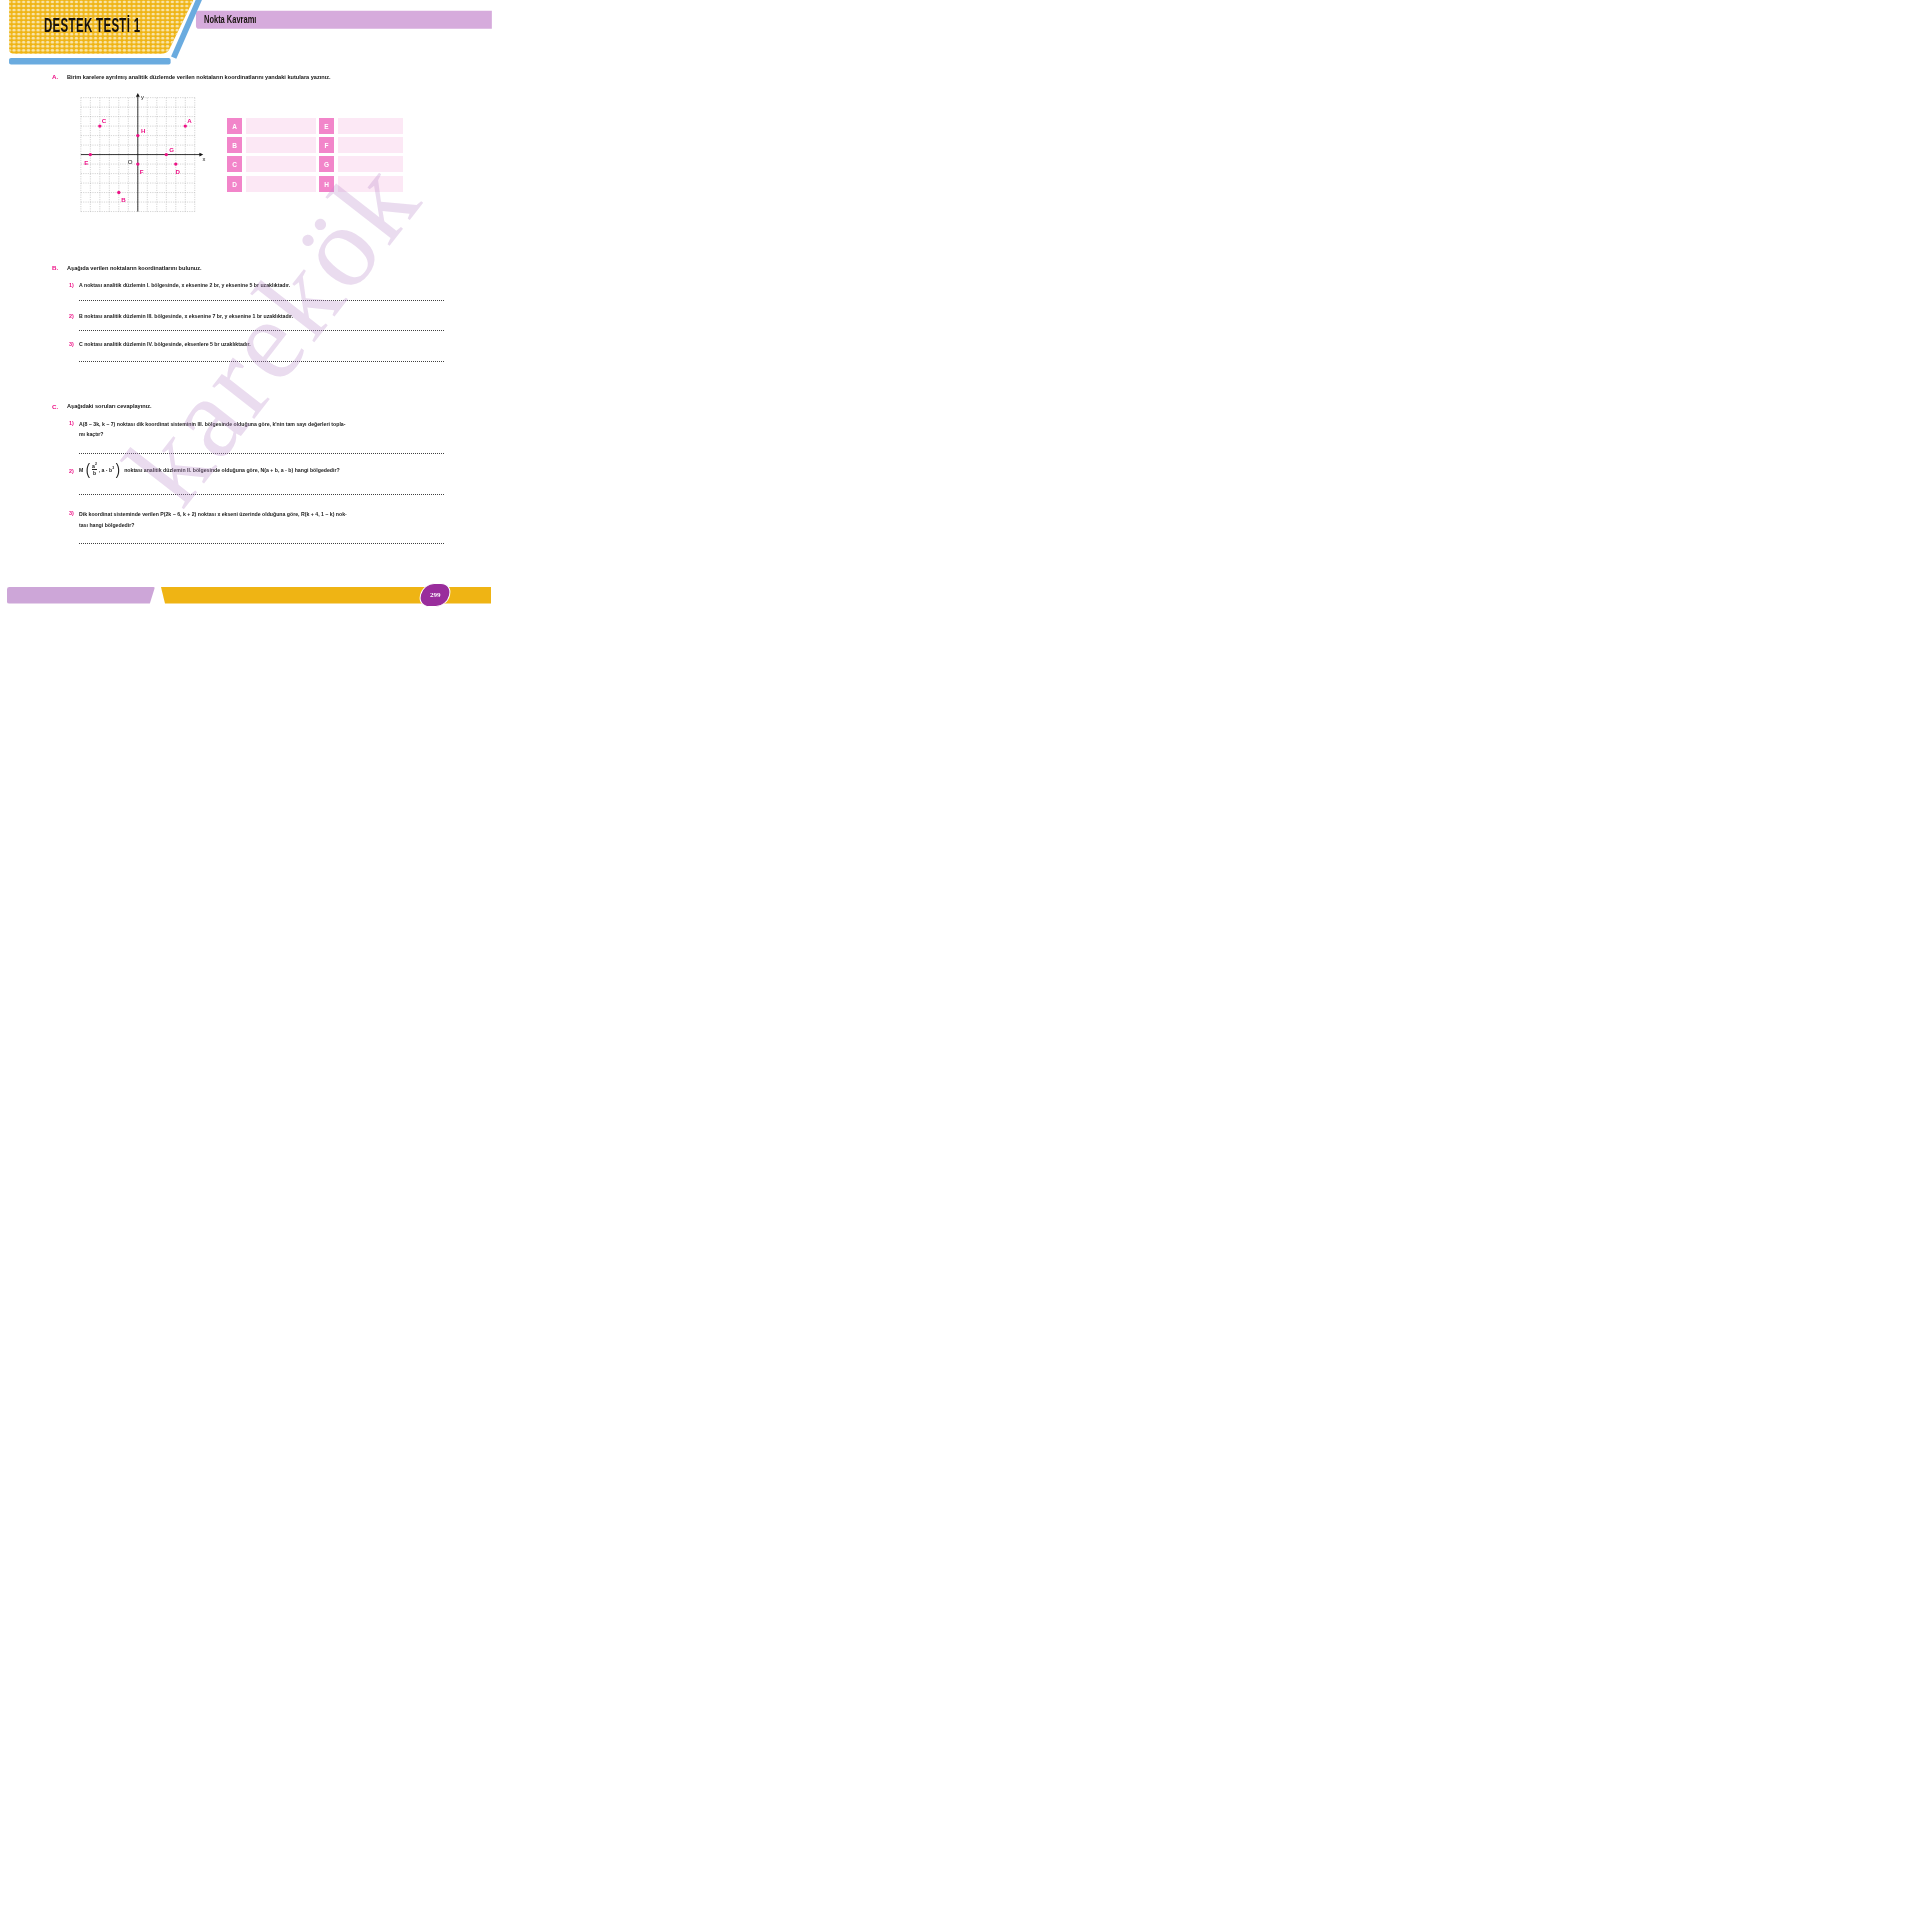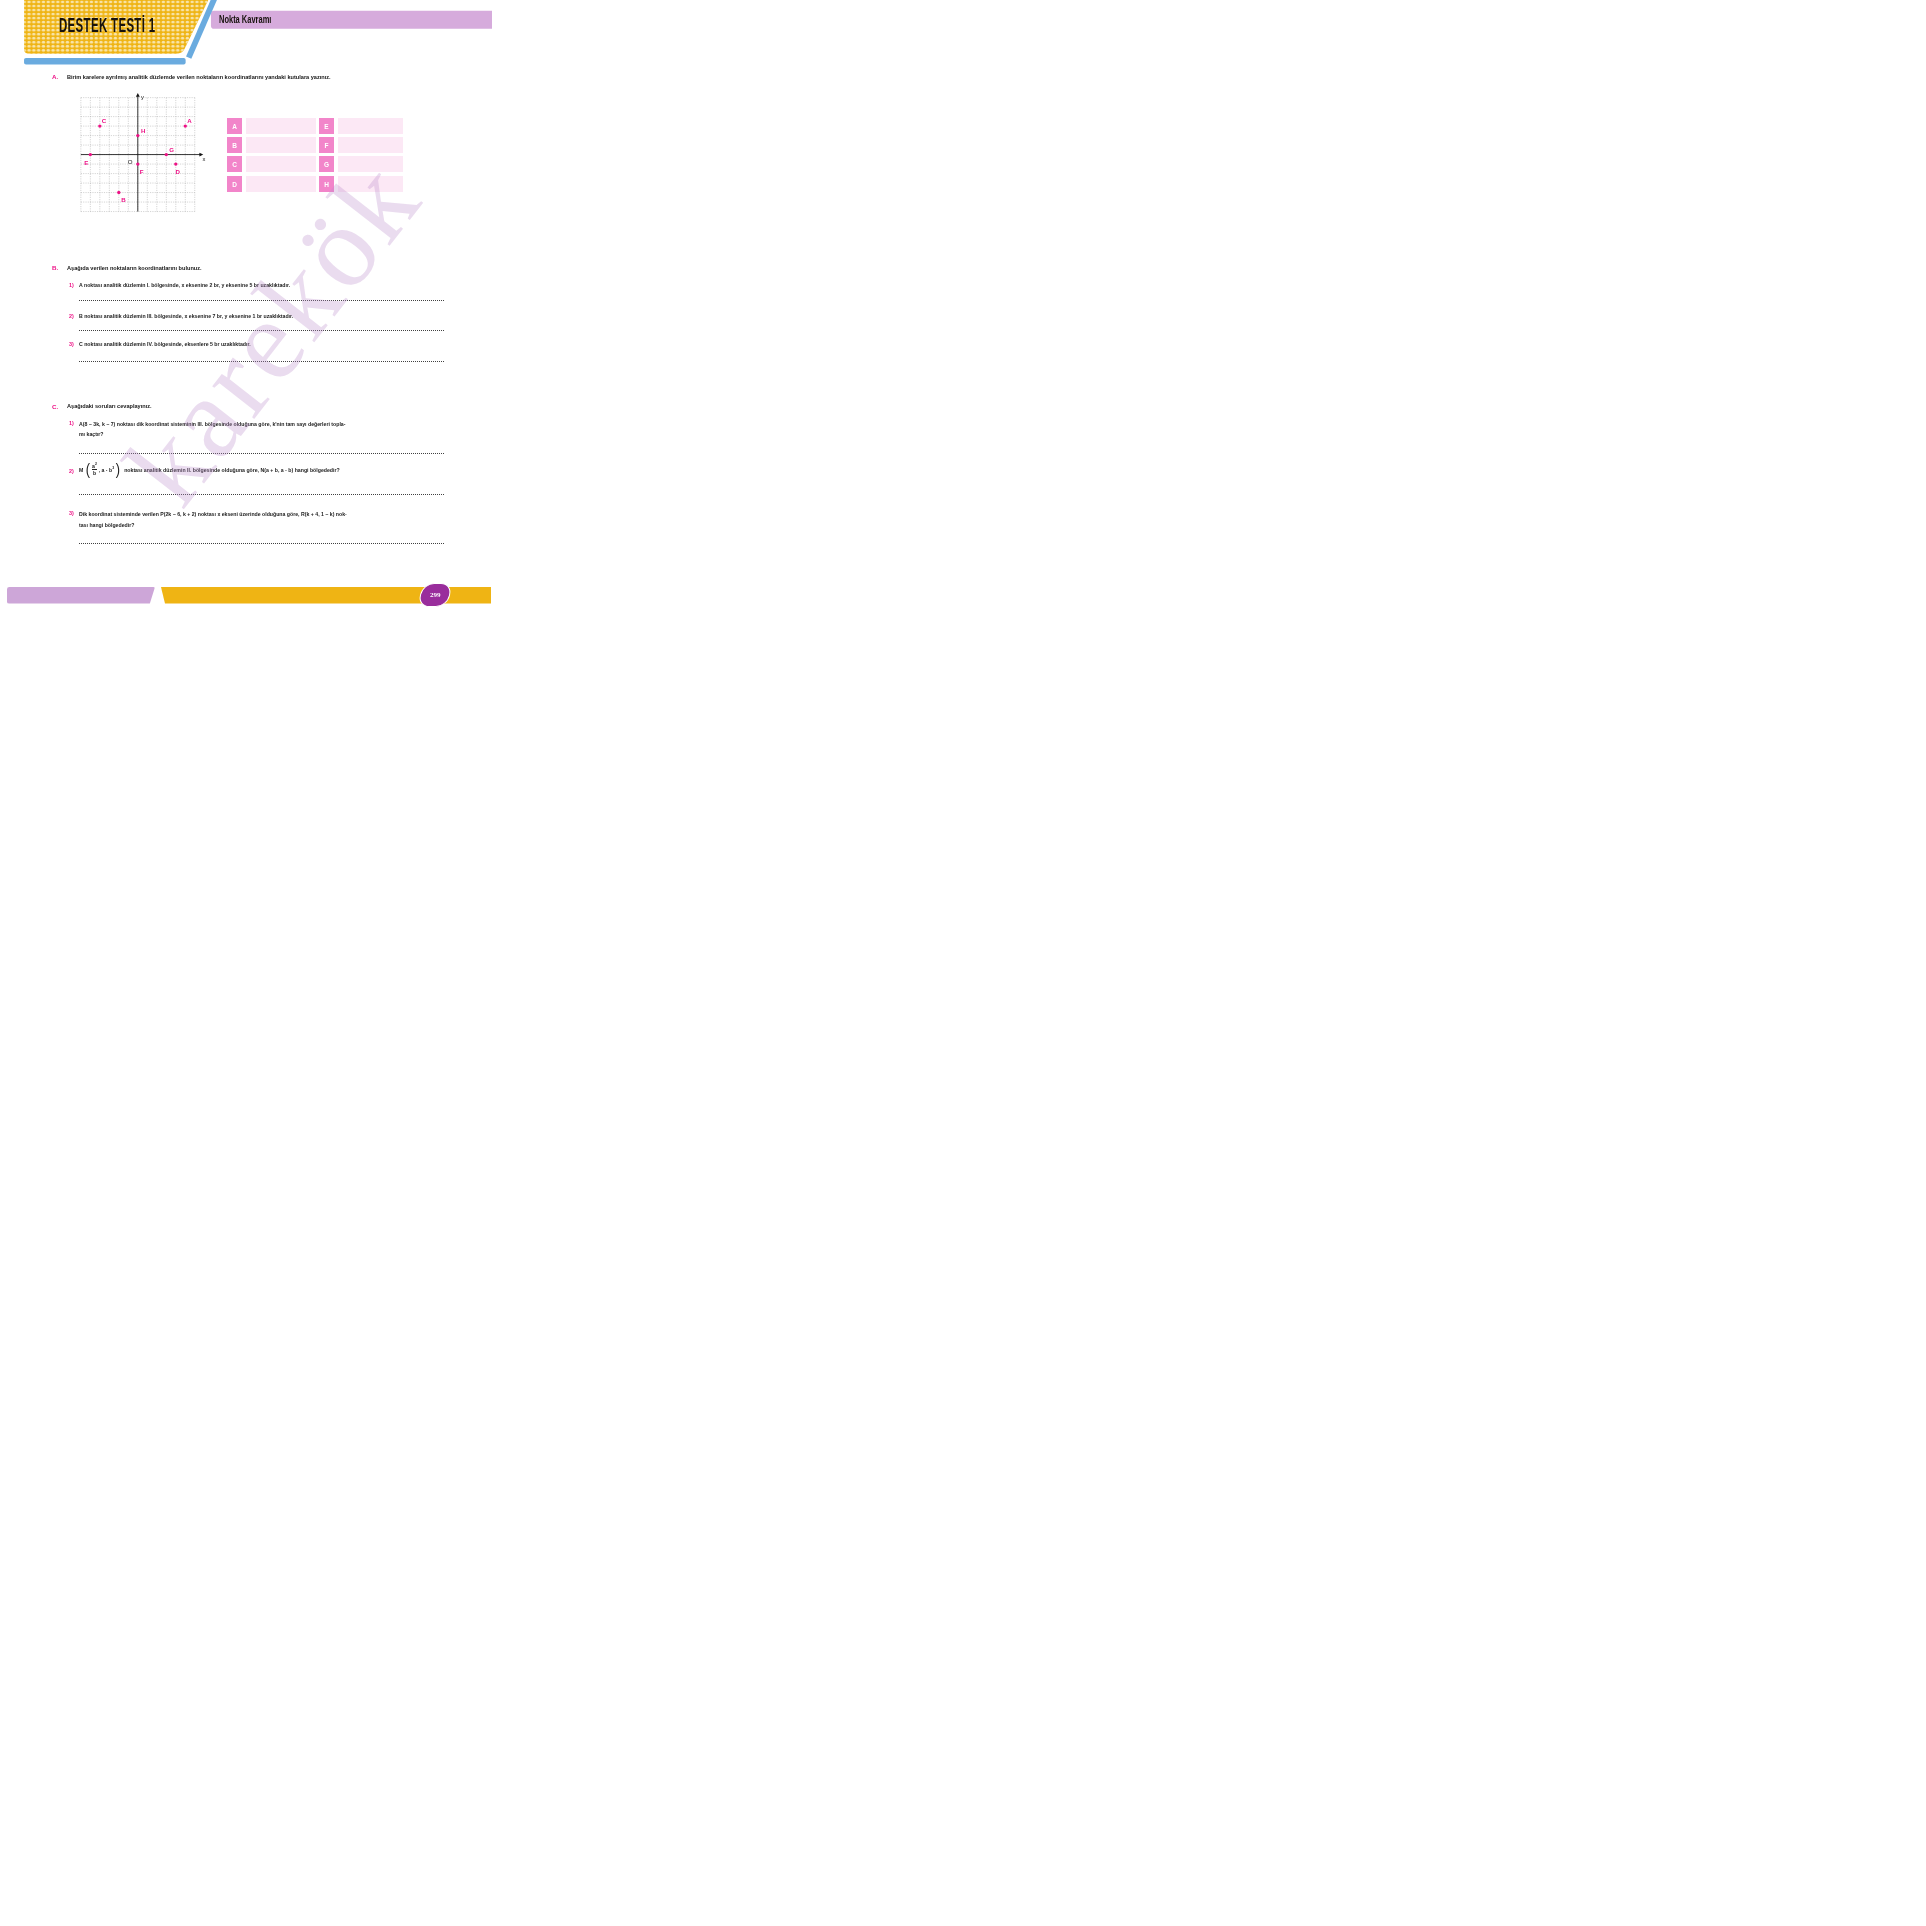--- a/index.html
+++ b/index.html
@@ -1,19 +1,19 @@
 <!DOCTYPE html>
 <html style="font-size:6.2px"><head>
 <meta charset="utf-8">
 <style>
   html,body{margin:0;padding:0;background:#fff;}
   .page{position:relative;width:492px;height:628px;background:#fff;overflow:hidden;
         font-family:"Liberation Sans",sans-serif;color:#111;}
   
-  .hdr{position:absolute;left:16px;top:0;width:492px;height:71px;}
+  .hdr{position:absolute;left:1px;top:0;width:492px;height:71px;}
   .hdr svg{position:absolute;left:0;top:0;}
   .hdr-title{position:absolute;left:43px;top:17px;width:127px;
      font-size:14px;font-weight:bold;letter-spacing:0.4px;color:#17120d;
      transform:scale(.82,1.38);transform-origin:left center;white-space:nowrap;}
   .hdr-sub{position:absolute;left:203px;top:14.3px;font-size:8.5px;font-weight:bold;color:#17120d;
      transform:scale(.88,1.3);transform-origin:left center;white-space:nowrap;}
   
   .marker{position:absolute;font-size:6.2px;font-weight:bold;color:#ed1286;}
   .qnum{position:absolute;font-size:5.4px;font-weight:bold;color:#ed1286;}
   .instr{position:absolute;font-size:5.6px;font-weight:bold;color:#161616;white-space:nowrap;}

